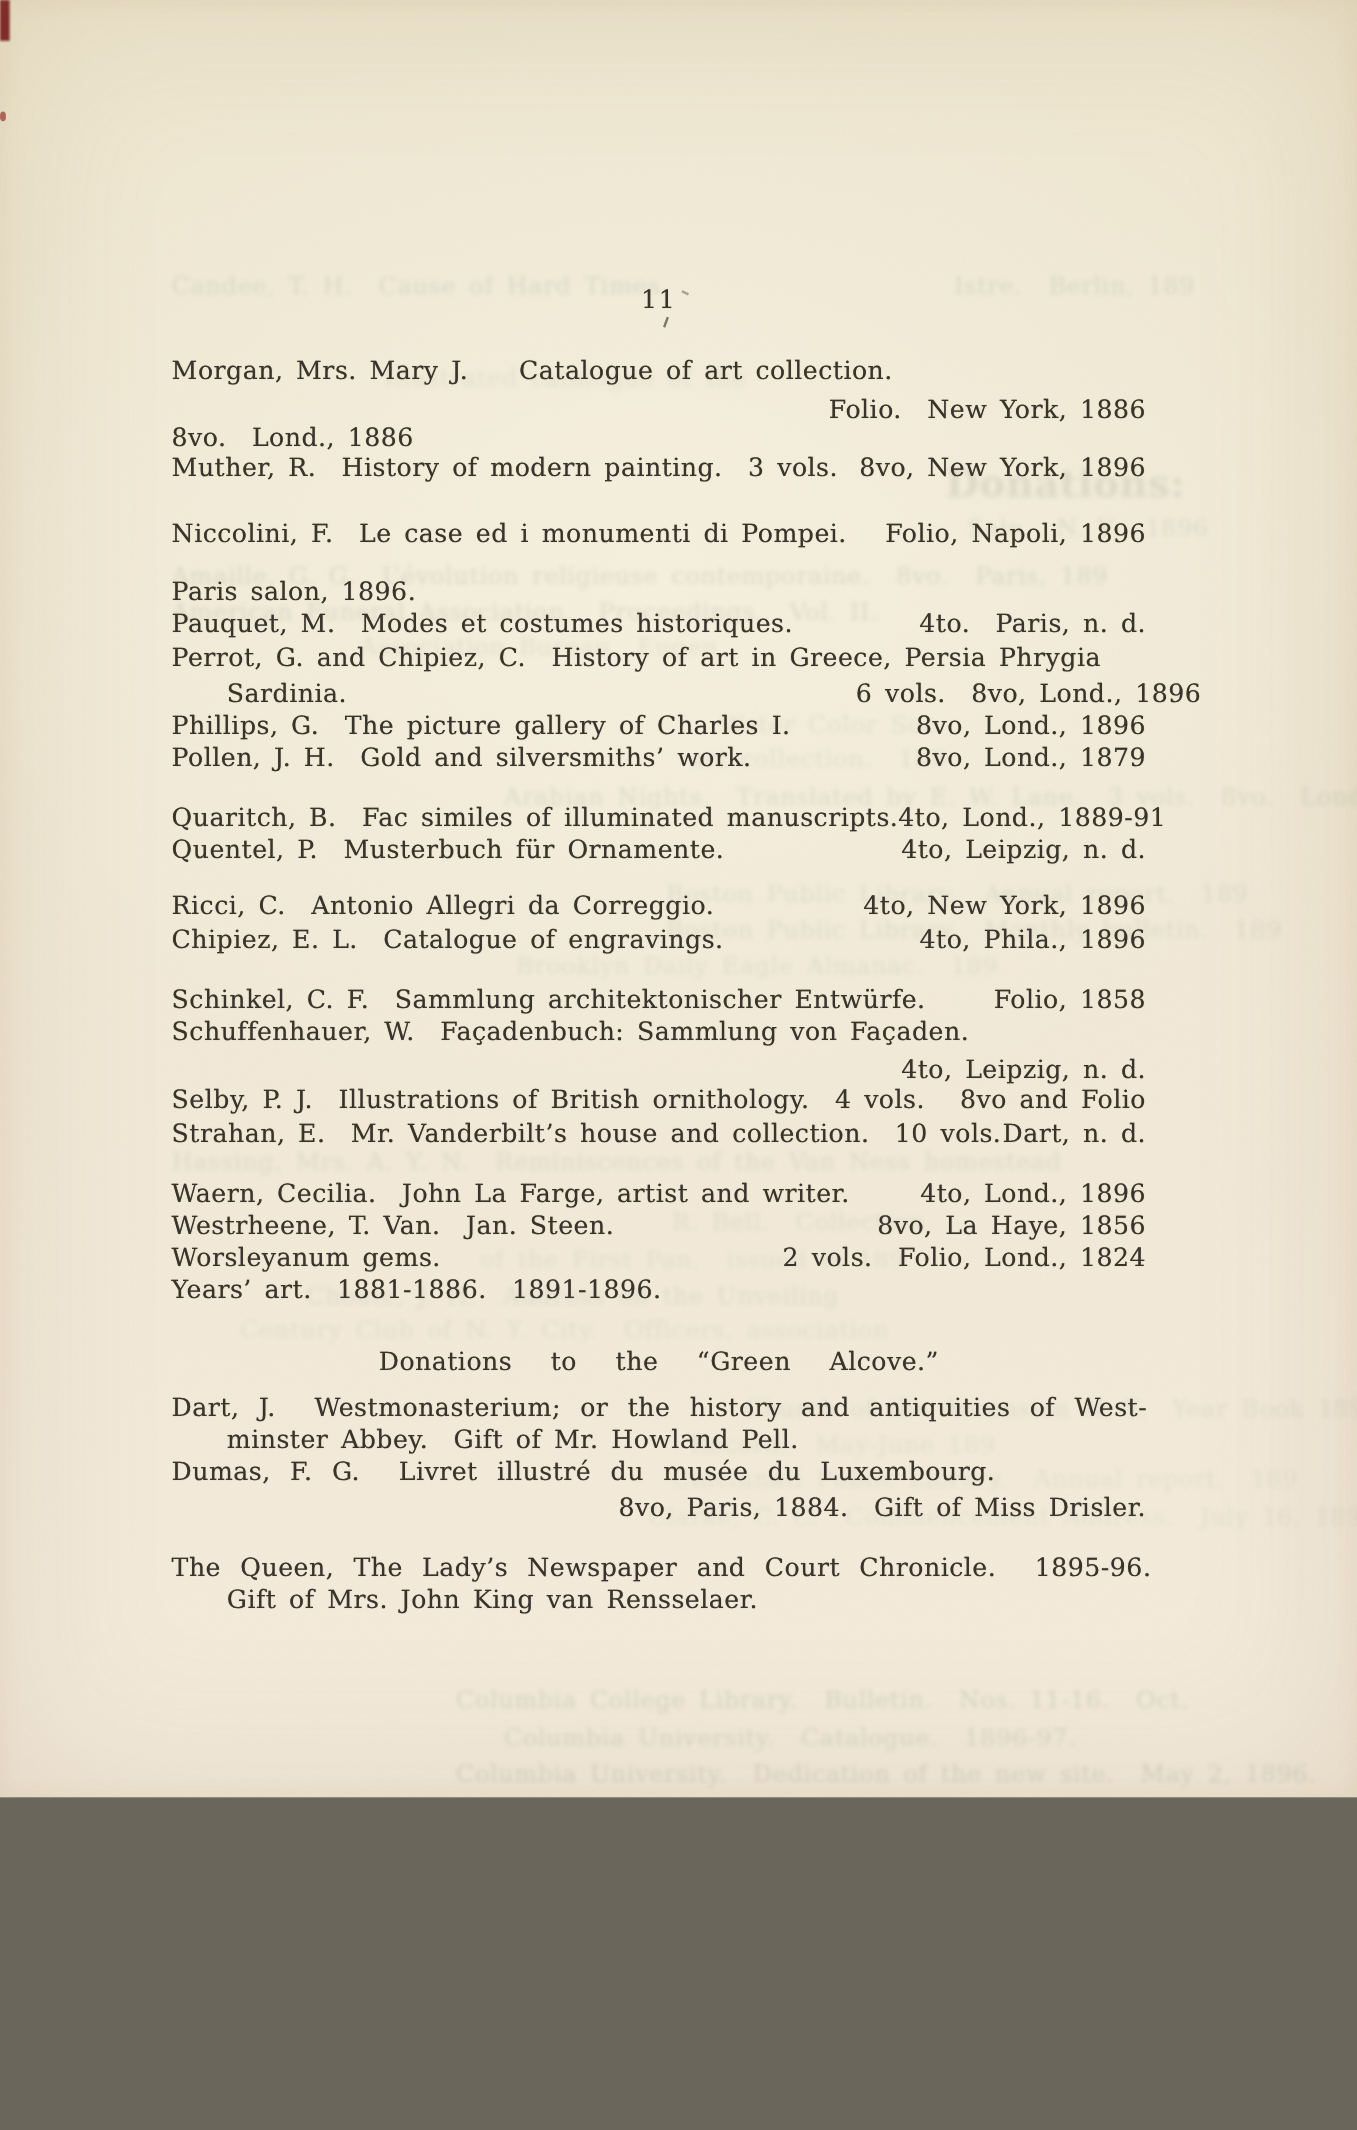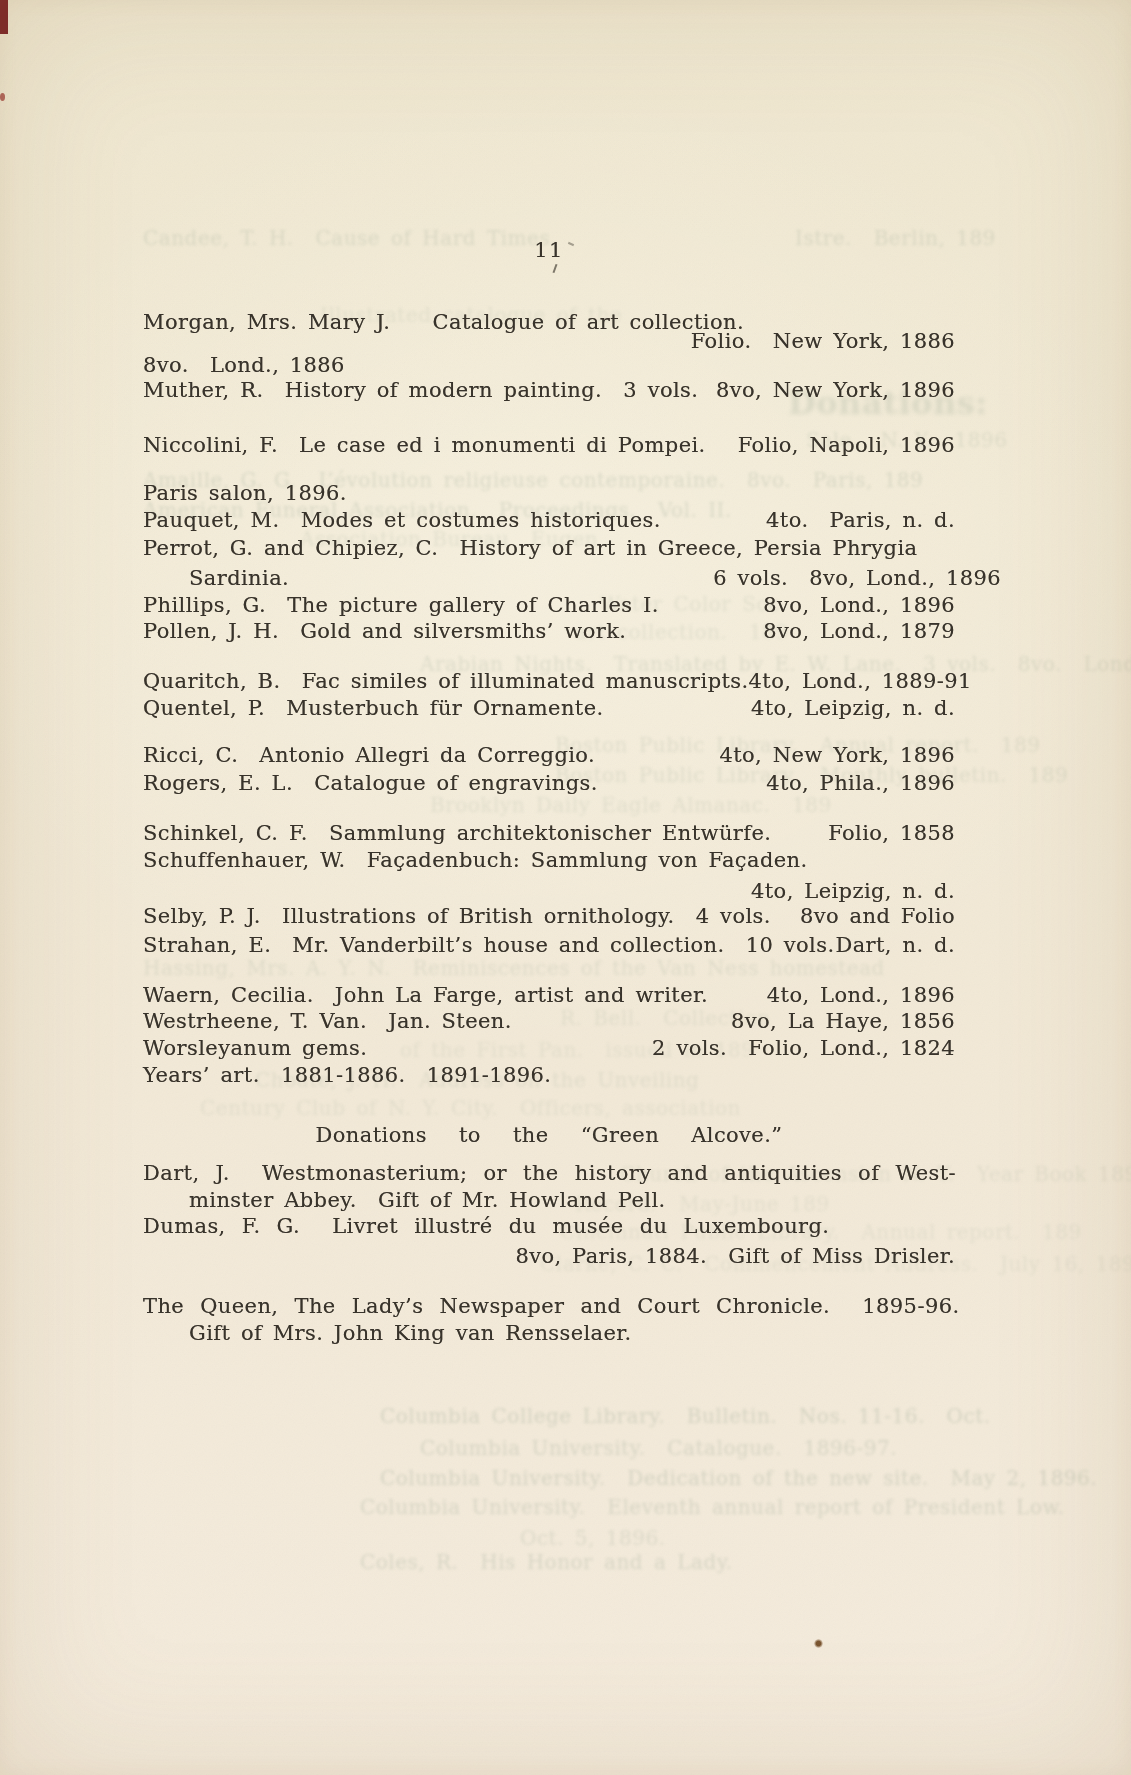--- a/index.html
+++ b/index.html
@@ -1,18 +1,18 @@
 <!DOCTYPE html>
 <html><head>
 <meta charset="utf-8">
 <style>
   html,body{margin:0;padding:0;background:#6b665c;}
   .page{
     position:relative;
-    width:1131px;height:1775px;
+    width:1131px;height:1498px;
     overflow:hidden;
     font-family:"DejaVu Serif","Liberation Serif",serif;
     background:
       radial-gradient(ellipse 900px 700px at 48% 32%, rgba(255,252,240,0.35), rgba(255,252,240,0) 70%),
       linear-gradient(180deg,#efe7d0 0%,#f1e9d4 28%,#f2e9d7 62%,#f4ebdc 100%);
   }
   .page::after{
     content:"";position:absolute;inset:0;pointer-events:none;
     box-shadow:inset 0 0 140px rgba(148,118,66,0.16), inset 0 0 20px rgba(148,118,66,0.08);
   }
@@ -95,21 +95,21 @@
     <div class="gh" style="left:360px;top:1495px;opacity:.23">Columbia University.  Eleventh annual report of President Low.</div>
     <div class="gh" style="left:520px;top:1526px;opacity:.19">Oct. 5, 1896.</div>
     <div class="gh" style="left:360px;top:1550px;opacity:.23">Coles, R.  His Honor and a Lady.</div>
   </div>
 
   <div class="pageno">11</div>
   <div class="pnmark"></div>
   <div class="pntick"></div>
 
   <main>
-    <div class="ln" style="top:309px">
+    <div class="ln" style="top:296px">
         <span class="l">Morgan, Mrs. Mary J.    Catalogue of art collection.</span>
         <span class="r"></span>
       </div>
     <div class="ln" style="top:328px">
         <span class="l"></span>
         <span class="r">Folio.  New York, 1886</span>
       </div>
     <div class="ln" style="top:352px">
         <span class="r">8vo.  Lond., 1886</span>
       </div>
@@ -151,21 +151,21 @@
       </div>
     <div class="ln" style="top:695px">
         <span class="l">Quentel, P.  Musterbuch für Ornamente.</span>
         <span class="r">4to, Leipzig, n. d.</span>
       </div>
     <div class="ln" style="top:742px">
         <span class="l">Ricci, C.  Antonio Allegri da Correggio.</span>
         <span class="r">4to, New York, 1896</span>
       </div>
     <div class="ln" style="top:770px">
-        <span class="l">Rogers, E. L.  Catalogue of engravings.</span>
+        <span class="l">Chipiez, E. L.  Catalogue of engravings.</span>
         <span class="r">4to, Phila., 1896</span>
       </div>
     <div class="ln" style="top:820px">
         <span class="l">Schinkel, C. F.  Sammlung architektonischer Entwürfe.</span>
         <span class="r">Folio, 1858</span>
       </div>
     <div class="ln" style="top:847px">
         <span class="l">Schuffenhauer, W.  Façadenbuch: Sammlung von Façaden.</span>
         <span class="r"></span>
       </div>

